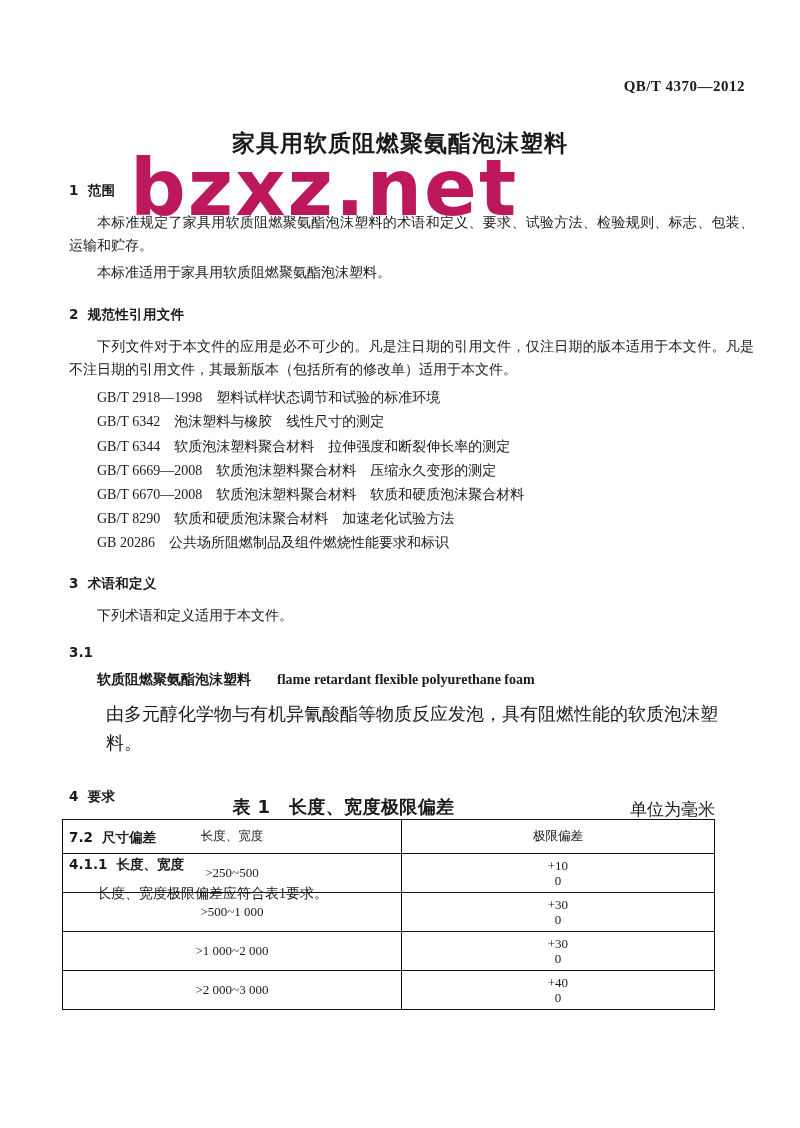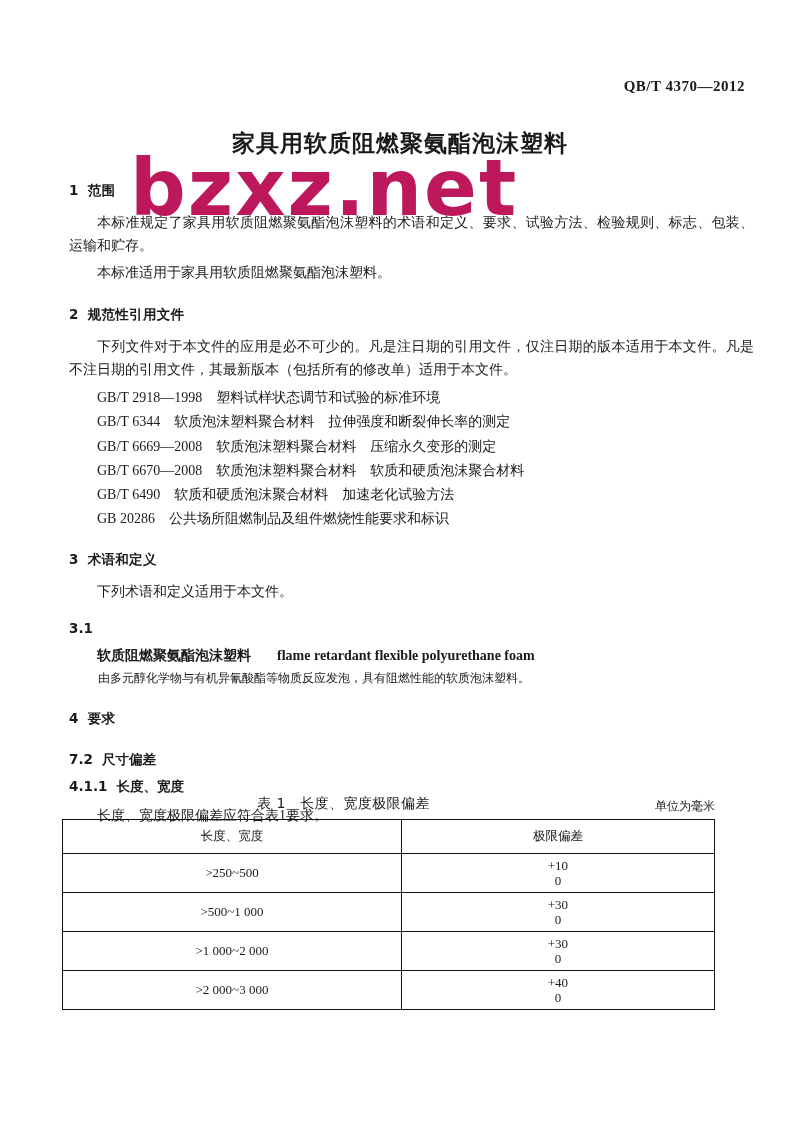--- a/index.html
+++ b/index.html
@@ -97,24 +97,24 @@
   }
   .term-line {
     font-size: 14px;
     line-height: 1.62;
     padding-left: 28px;
     font-weight: bold;
     margin: 0 0 2px 0;
   }
   .term-line .en { margin-left: 26px; }
   .term-def {
-    font-size: 12px;
+    font-size: 18px;
     line-height: 1.62;
     padding-left: 28px;
-    margin: 1px;
+    margin: 9px;
   }
   .h-sub {
     font-family: "DejaVu Sans", "Liberation Sans", sans-serif;
     font-size: 13.5px;
     font-weight: bold;
     margin: 0 0 9px 0;
   }
   .h-sub .num { margin-right: 9px; }
   .table-wrap {
     position: absolute;
@@ -122,30 +122,30 @@
     top: 795px;
     width: 653px;
   }
   .table-caption-row {
     position: relative;
     height: 24px;
   }
   .table-caption {
     text-align: center;
     font-family: "DejaVu Sans", "Liberation Sans", sans-serif;
-    font-size: 14px;
-    font-weight: normal;
+    font-size: 18px;
+    font-weight: bold;
     letter-spacing: 0.4px;
     padding-right: 90px;
   }
   .table-unit {
     position: absolute;
     right: 0;
     top: 3px;
-    font-size: 12px;
+    font-size: 17px;
     font-family: "DejaVu Sans", "Liberation Sans", sans-serif;
   }
   table.spec {
     border-collapse: collapse;
     width: 653px;
     table-layout: fixed;
   }
   table.spec th, table.spec td {
     border: 1px solid #111;
     text-align: center;
@@ -192,24 +192,25 @@
 
       <div class="gap-md"></div>
 
       <div class="h-sec">
         <span class="num">2</span><span>规范性引用文件</span>
       </div>
       <p class="para">下列文件对于本文件的应用是必不可少的。凡是注日期的引用文件，仅注日期的版本适用于本文件。凡是不注日期的引用文件，其最新版本（包括所有的修改单）适用于本文件。</p>
 
       <ul class="ref-list">
         <li class="ref-item"><span class="code">GB/T 2918—1998</span><span class="name">塑料试样状态调节和试验的标准环境</span></li>
+        <li class="ref-item"><span class="code">GB/T 6342</span><span class="name">泡沫塑料与橡胶　线性尺寸的测定</span></li>
         <li class="ref-item"><span class="code">GB/T 6344</span><span class="name">软质泡沫塑料聚合材料　拉伸强度和断裂伸长率的测定</span></li>
         <li class="ref-item"><span class="code">GB/T 6669—2008</span><span class="name">软质泡沫塑料聚合材料　压缩永久变形的测定</span></li>
         <li class="ref-item"><span class="code">GB/T 6670—2008</span><span class="name">软质泡沫塑料聚合材料　软质和硬质泡沫聚合材料</span></li>
-        <li class="ref-item"><span class="code">GB/T 6490</span><span class="name">软质和硬质泡沫聚合材料　加速老化试验方法</span></li>
+        <li class="ref-item"><span class="code">GB/T 8290</span><span class="name">软质和硬质泡沫聚合材料　加速老化试验方法</span></li>
         <li class="ref-item"><span class="code">GB 20286</span><span class="name">公共场所阻燃制品及组件燃烧性能要求和标识</span></li>
       </ul>
 
       <div class="gap-lg"></div>
 
       <div class="h-sec">
         <span class="num">3</span><span>术语和定义</span>
       </div>
       <p class="para">下列术语和定义适用于本文件。</p>
 

